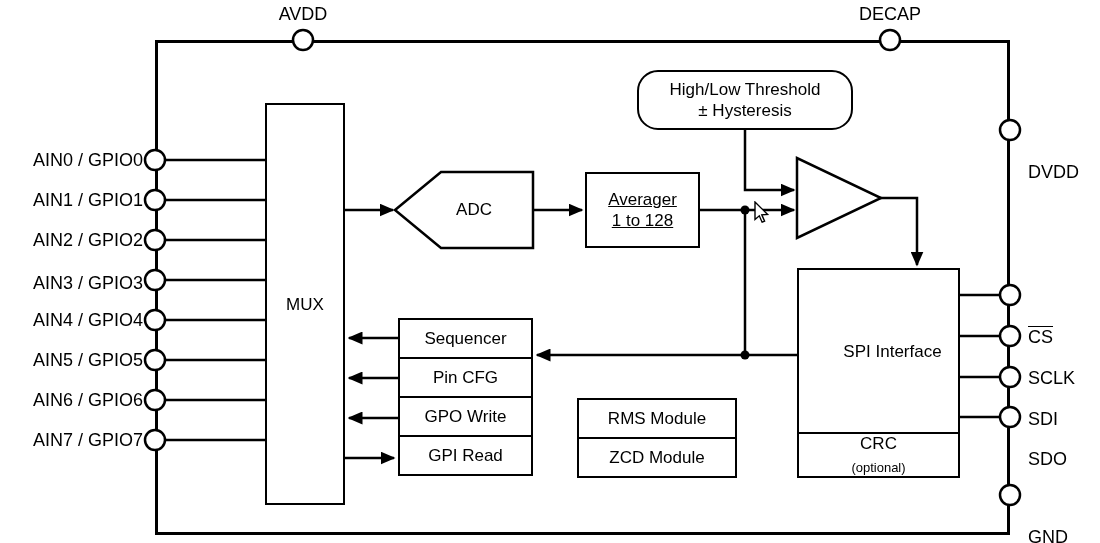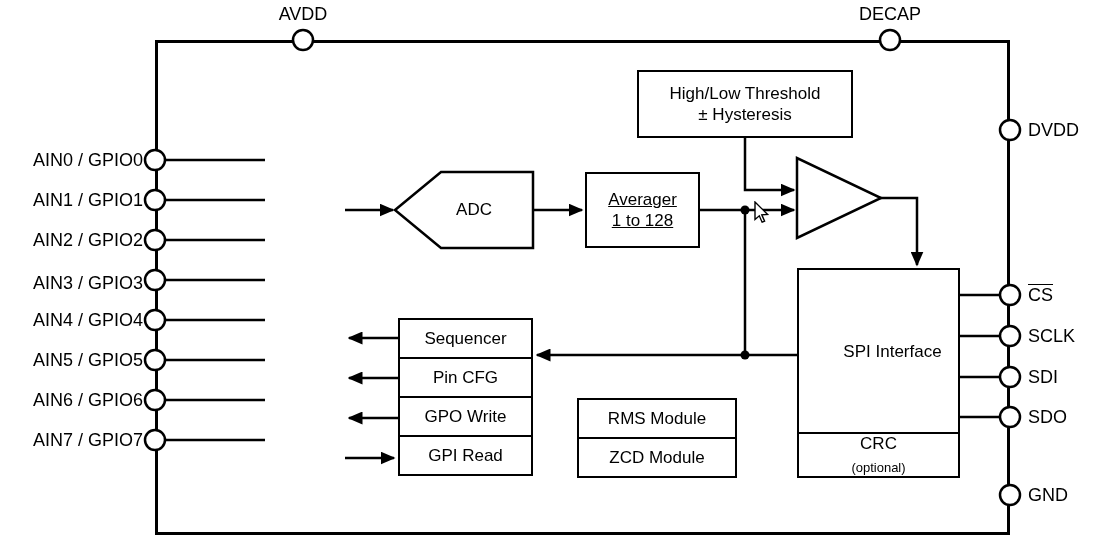--- a/index.html
+++ b/index.html
@@ -29,21 +29,21 @@
   .spi{align-items:stretch;justify-content:flex-start;}
   .spi-main{flex:1;display:flex;align-items:center;justify-content:center;padding-left:28px;}
   .spi-crc{
     height:42px;border-top:2.5px solid #000;display:flex;flex-direction:column;
     align-items:center;justify-content:center;gap:3px;
   }
   .spi-crc .small{font-size:13px;}
   .label{position:absolute;font-size:18px;line-height:22px;white-space:nowrap;}
   .label.center{text-align:center;}
   .pin-left{left:3px;width:140px;height:22px;text-align:right;}
-  .pin-right{left:1028px;height:22px;}
+  .pin-right{left:1028px;height:22px;margin-top:42px;}
   .shape-label{
     position:absolute;display:flex;align-items:center;justify-content:center;
     font-size:17px;text-align:center;
   }
   .cmp-label{
     position:absolute;left:843px;top:140px;width:165px;text-align:center;
     font-size:17px;line-height:20px;
   }
   .cmp-label span{display:block;}
   .overline{text-decoration:overline;}
@@ -115,31 +115,34 @@
       <circle cx="155" cy="200" r="10"></circle>
       <circle cx="155" cy="240" r="10"></circle>
       <circle cx="155" cy="280" r="10"></circle>
       <circle cx="155" cy="320" r="10"></circle>
       <circle cx="155" cy="360" r="10"></circle>
       <circle cx="155" cy="400" r="10"></circle>
       <circle cx="155" cy="440" r="10"></circle>
     </g>
   </svg>
 
+  <div class="box" style="left:265px;top:103px;width:80px;height:402px;">
+    <span>MUX</span>
+  </div>
 
   <div class="shape-label" style="left:415px;top:196px;width:118px;height:28px;text-align:center;">
     <span>ADC</span>
   </div>
 
   <div class="box" style="left:585px;top:172px;width:115px;height:76px;text-decoration:underline;">
     <span>Averager</span>
     <span>1 to 128</span>
   </div>
 
-  <div class="box" style="left:637px;top:70px;width:216px;height:68px;">
+  <div class="box" style="left:637px;top:70px;width:216px;height:60px;border-radius:21px;">
     <span>High/Low Threshold</span>
     <span>± Hysteresis</span>
   </div>
 
 
   <div class="box spi" style="left:797px;top:268px;width:163px;height:210px;">
     <div class="spi-main">
       <span>SPI Interface</span>
     </div>
     <div class="spi-crc">

